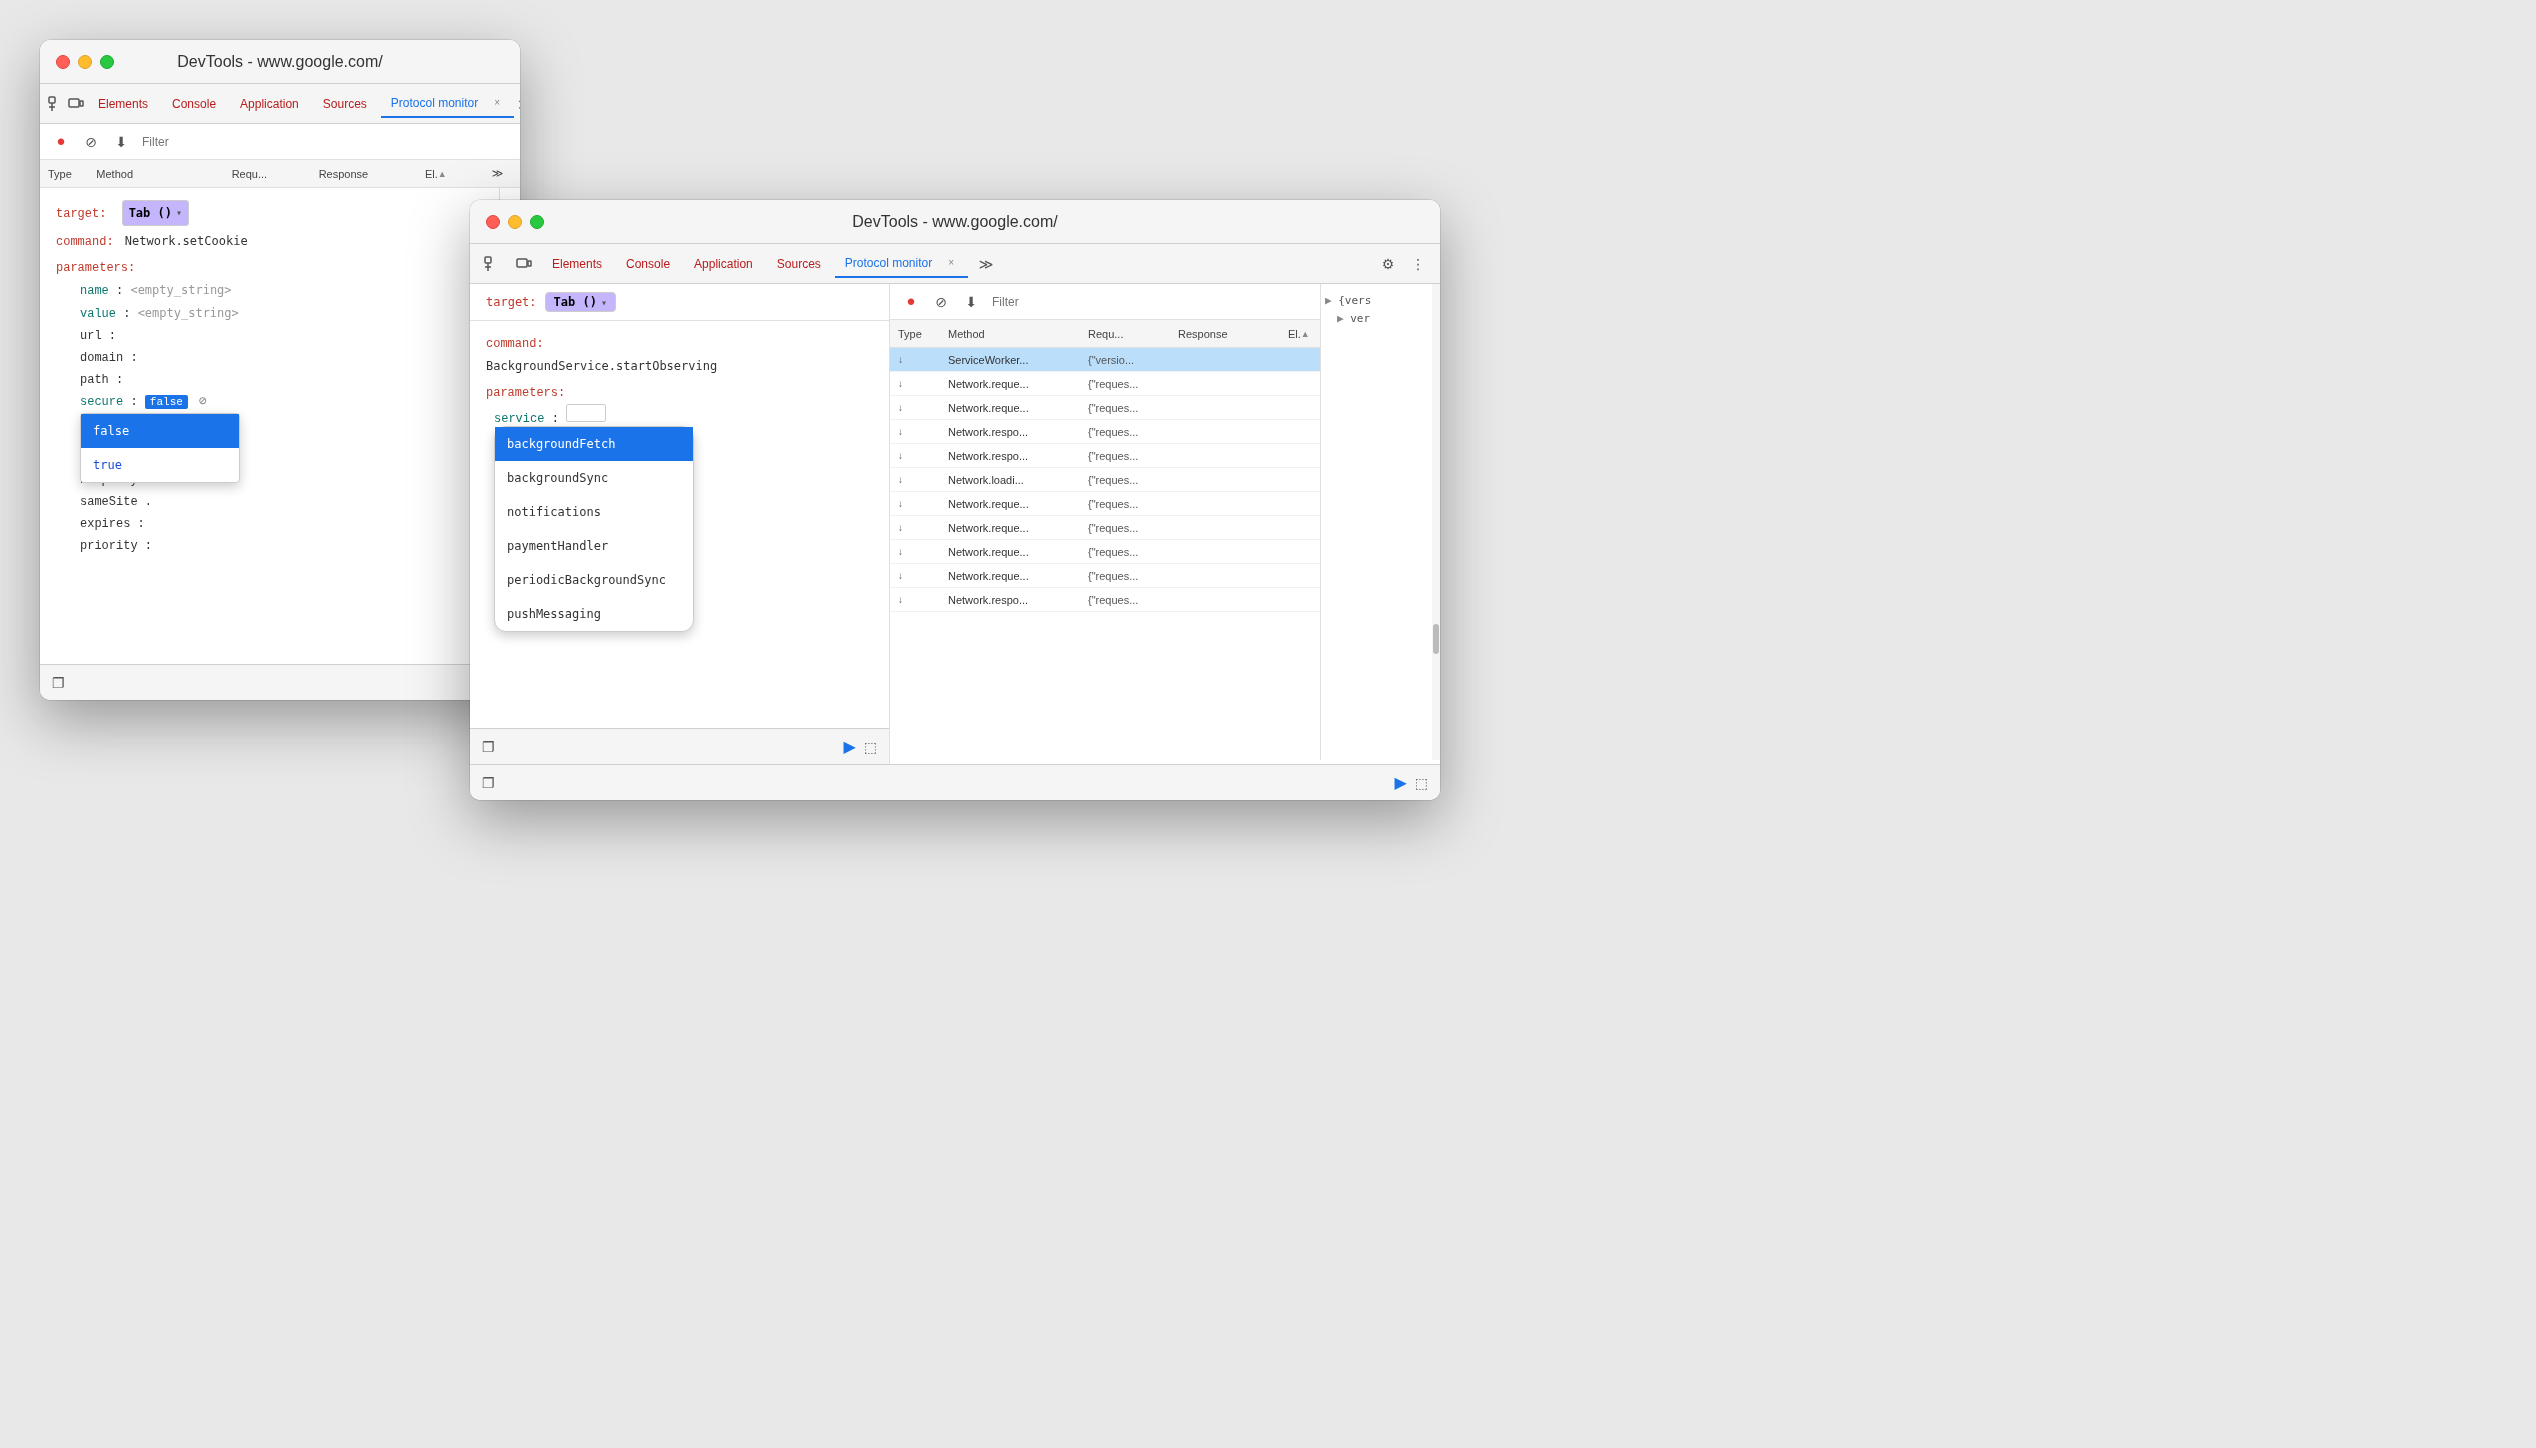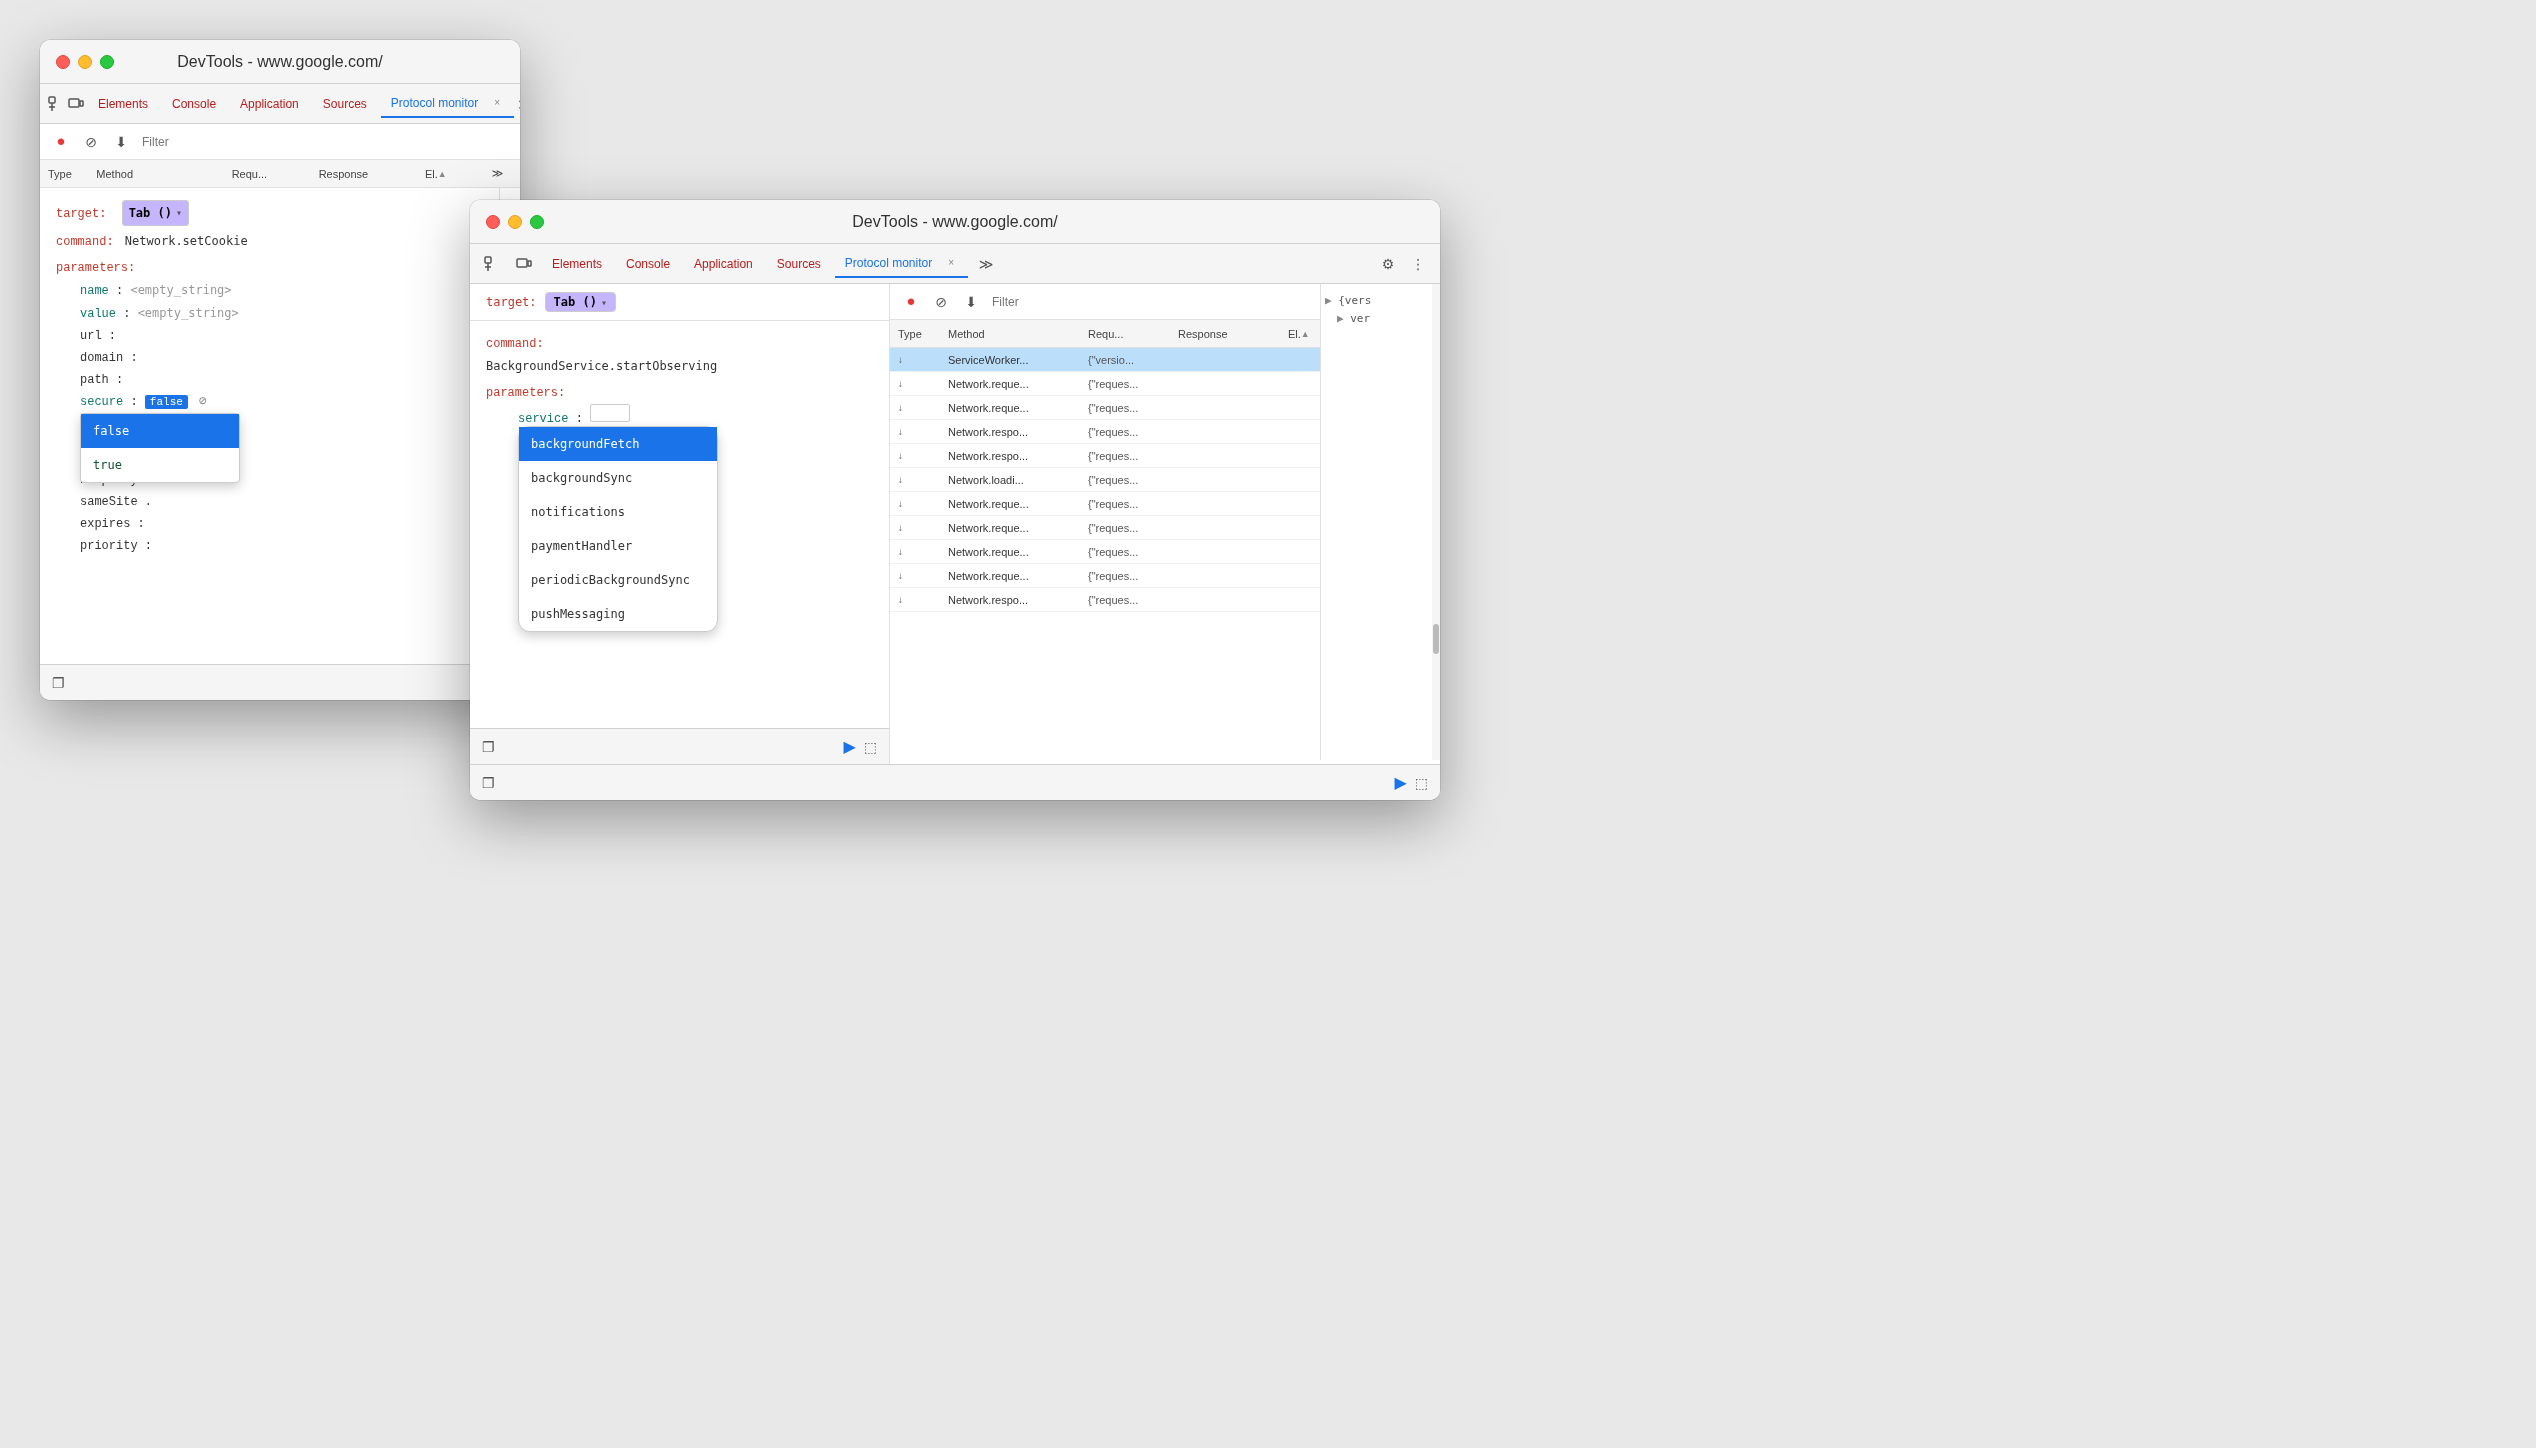--- a/index.html
+++ b/index.html
@@ -219,21 +219,21 @@
       border-radius: 4px;
       box-shadow: 0 4px 12px rgba(0,0,0,0.2);
       min-width: 160px;
       z-index: 100;
     }
     .dropdown-item {
       padding: 6px 12px;
       cursor: pointer;
       font-family: 'Menlo', monospace;
       font-size: 12px;
-      color: #14532d;
+      color: #1d4ed8;
     }
     .dropdown-item.selected {
       background: #1a73e8;
       color: white;
     }
 
     
     .service-dropdown {
       position: absolute;
       background: white;
@@ -571,21 +571,21 @@
         <div class="code-line">
           <span class="key-red">command:</span>
         </div>
         <div class="code-line">
           <span class="val-default" style="font-family:monospace;">BackgroundService.startObserving</span>
         </div>
         <div class="code-line" style="margin-top:4px;">
           <span class="key-red">parameters:</span>
         </div>
 
-        <div class="code-line" style="margin-left:32px; position:relative;">
+        <div class="code-line" style="margin-left:8px; position:relative;">
           <span class="key-blue">service</span>
           <span class="val-default"> : </span>
           <span style="display:inline-block; border:1px solid #ccc; border-radius:2px; padding:0 4px; min-width:40px; height:18px; font-family:monospace; font-size:11px;"></span>
           
           <div class="service-dropdown" style="position:absolute; left:0px; top:22px; z-index:200;">
             <div class="service-item selected">backgroundFetch</div>
             <div class="service-item">backgroundSync</div>
             <div class="service-item">notifications</div>
             <div class="service-item">paymentHandler</div>
             <div class="service-item">periodicBackgroundSync</div>

